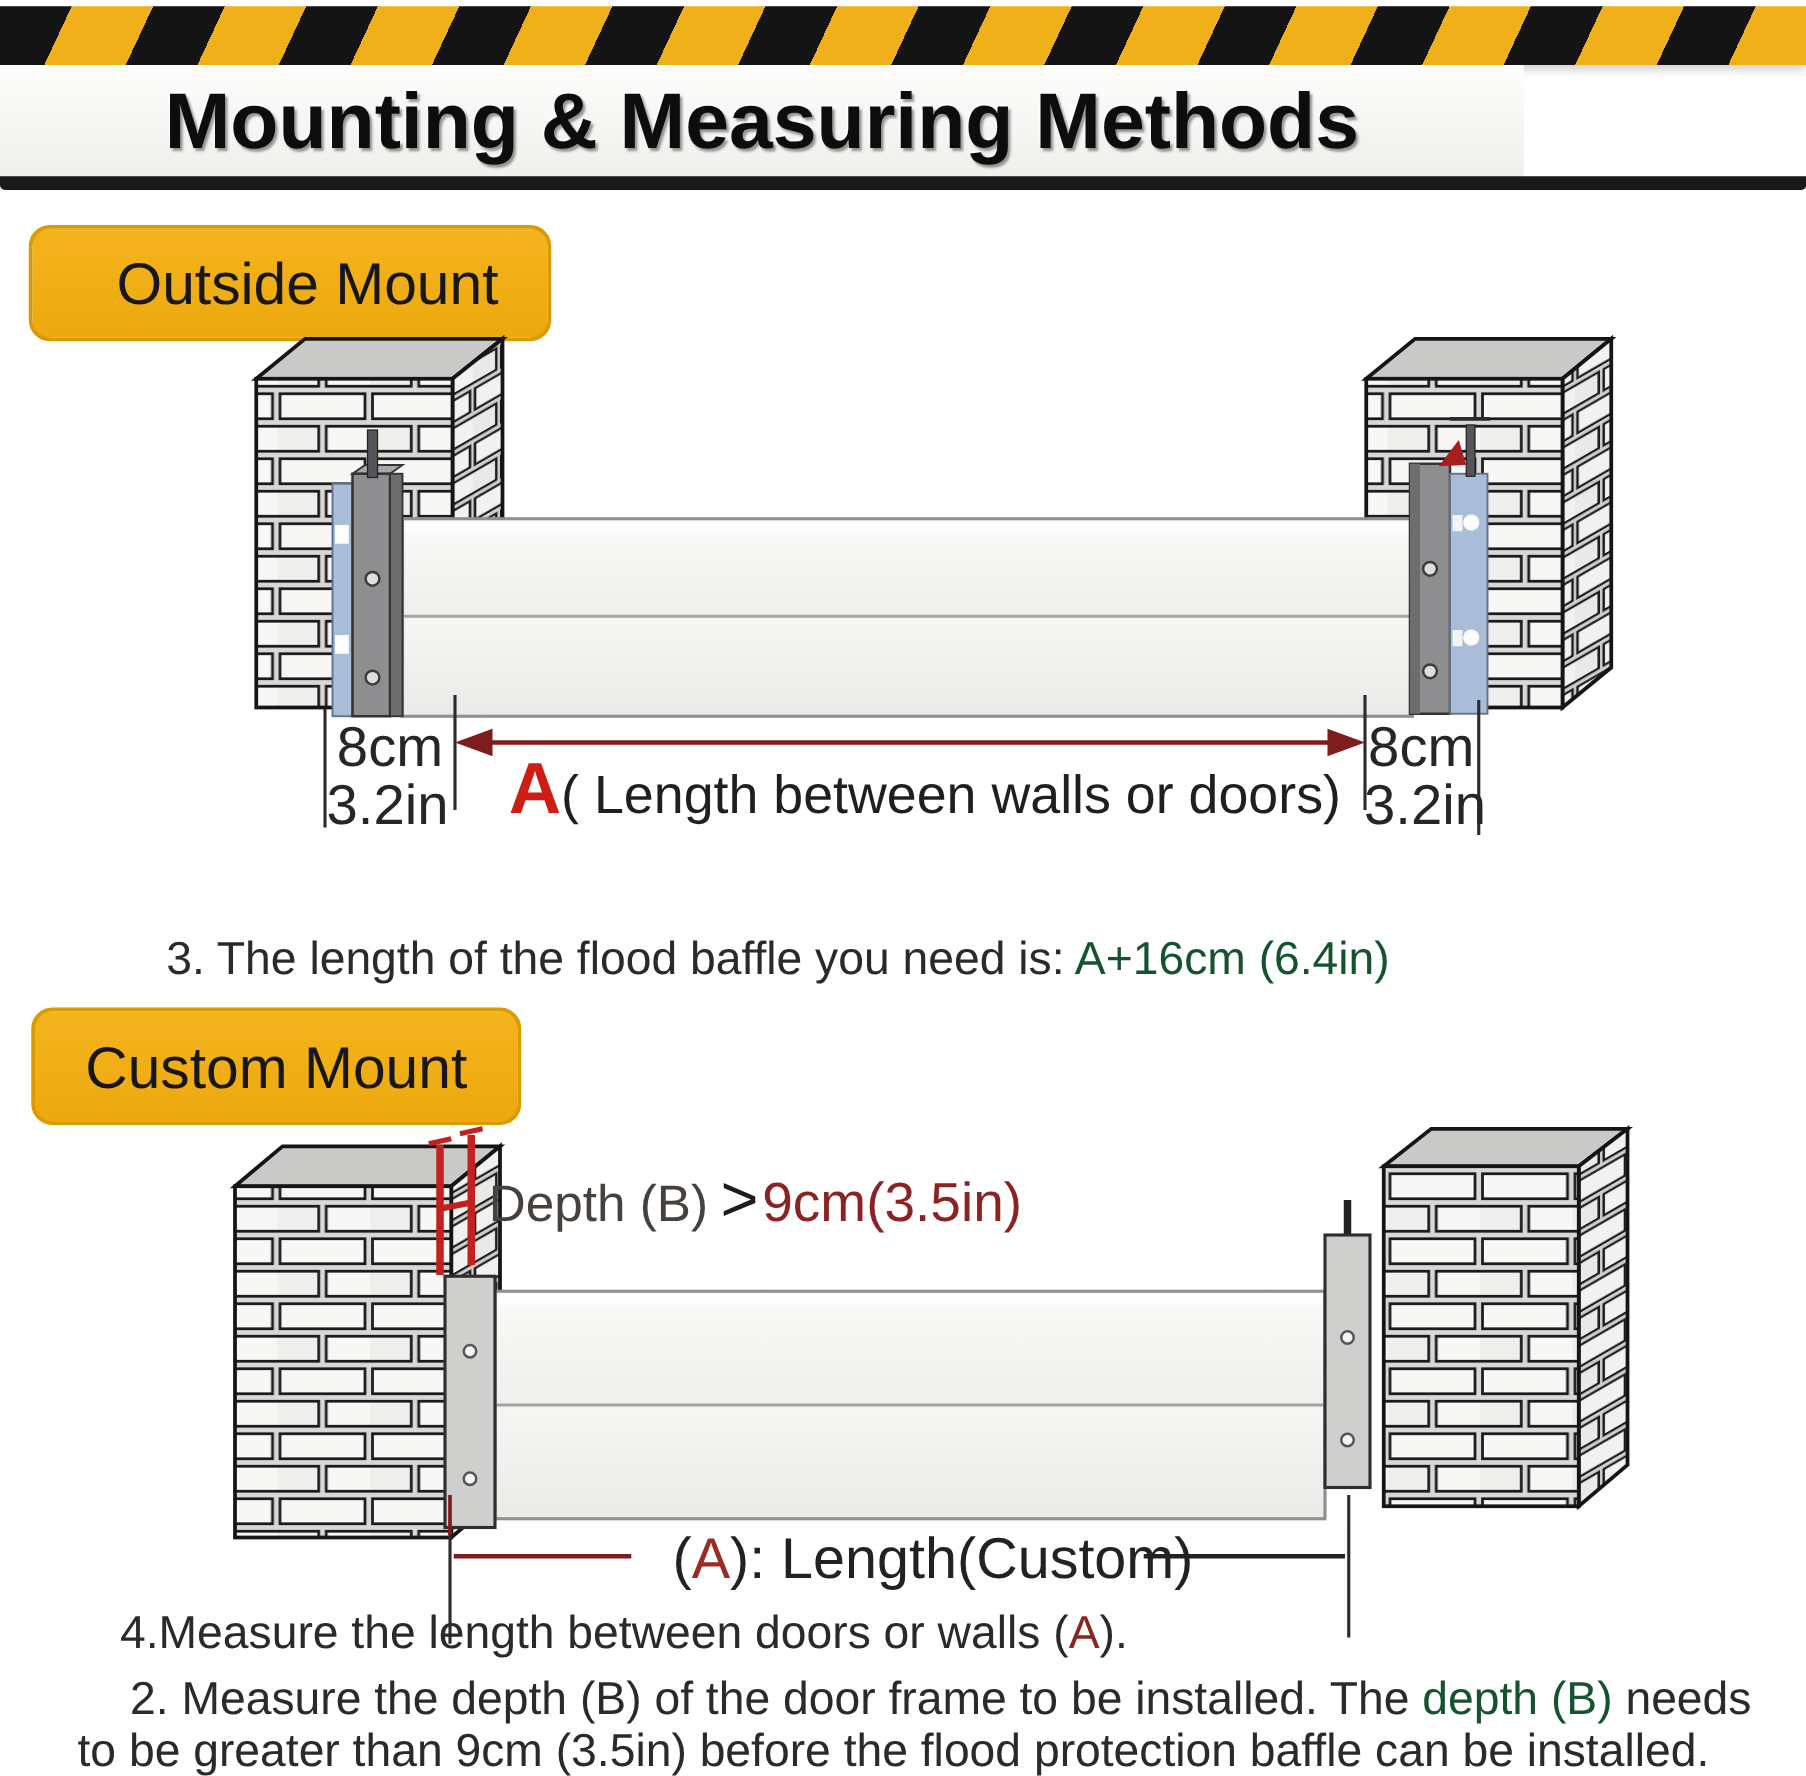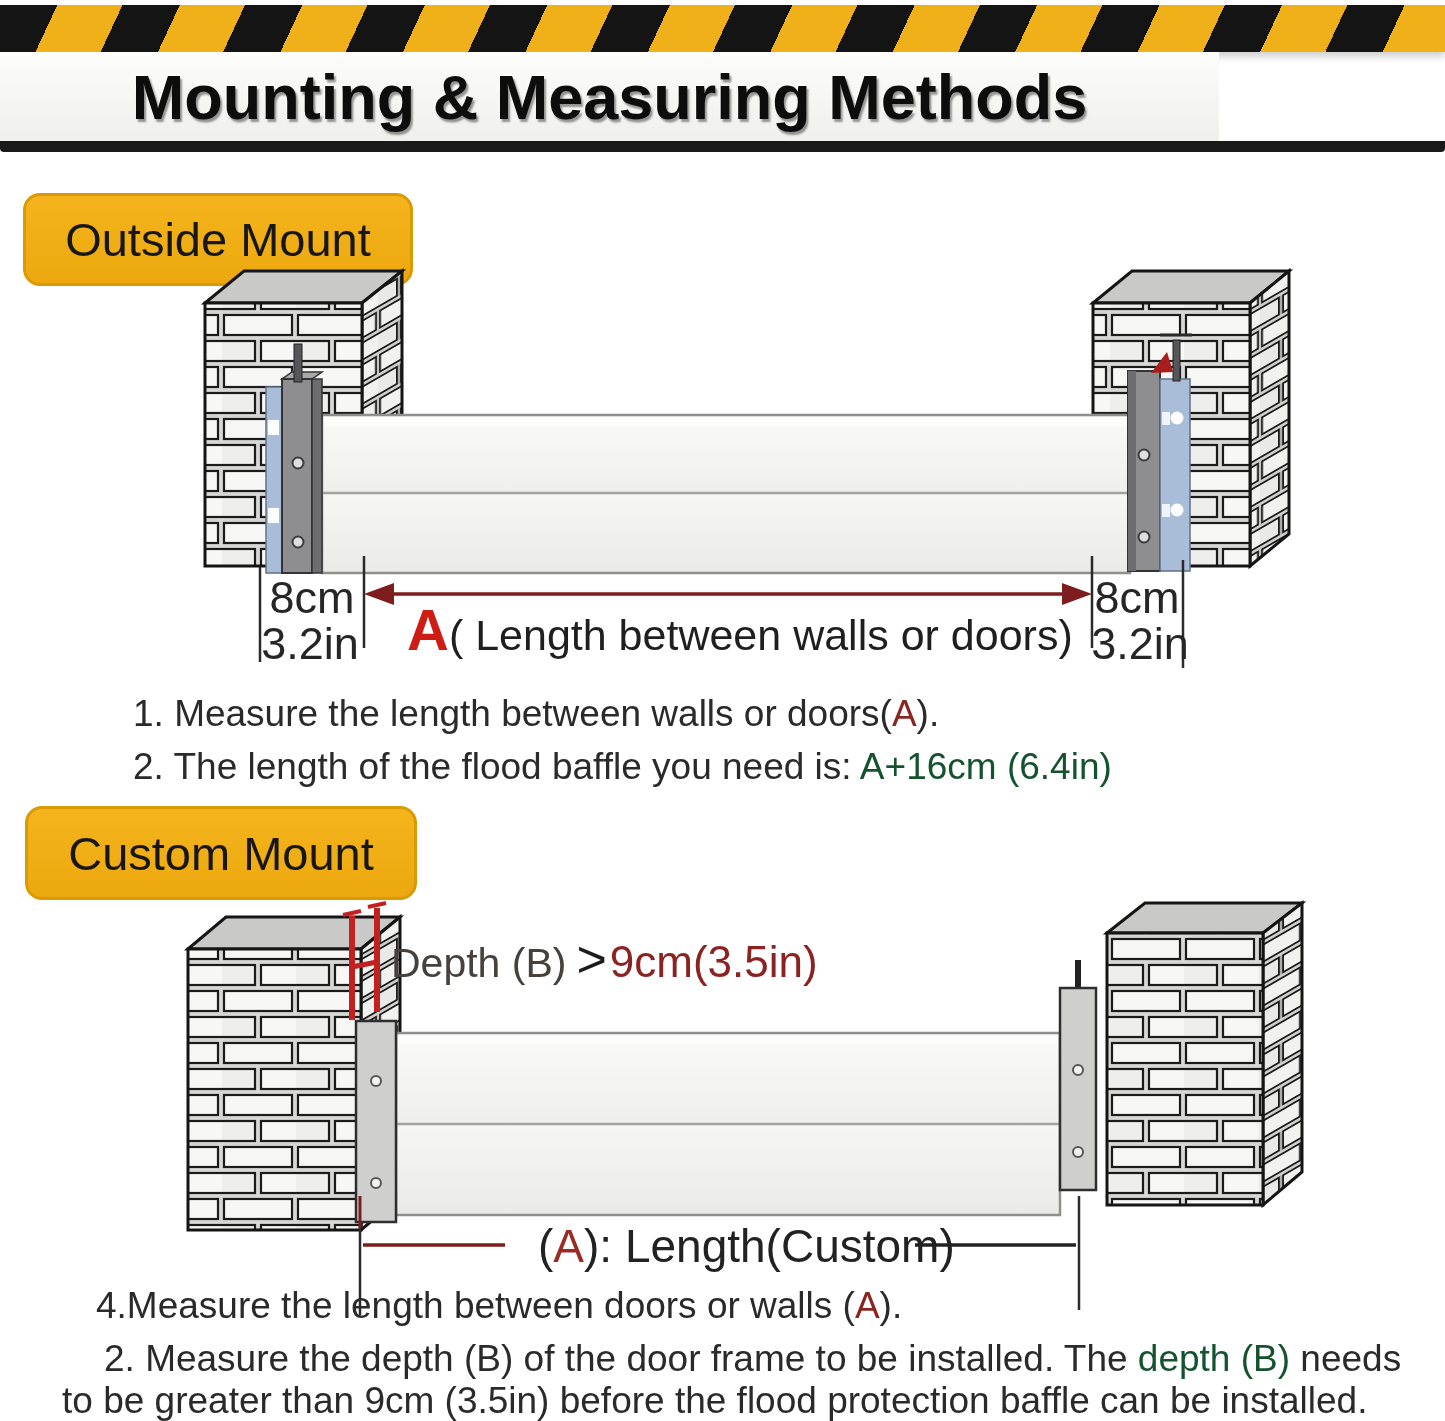--- a/index.html
+++ b/index.html
@@ -15,21 +15,21 @@
               display:flex;align-items:center;justify-content:center;}
   .title{font-size:63px;font-weight:bold;color:#0d0d0d;letter-spacing:0px;
          text-shadow:2px 3px 2px rgba(0,0,0,0.40), -1px -1px 0 rgba(255,255,255,0.65);}
   .black-bar{position:absolute;left:0;top:141px;width:1445px;height:11px;background:#191919;
              border-radius:0 0 4px 4px;}
 
   
   .badge{position:absolute;display:flex;align-items:center;justify-content:center;
          background:linear-gradient(#f5b41d,#eca80e);
          border:3px solid #d99a03;border-radius:17px;color:#171717;font-size:47px;}
-  .badge-outside{left:23px;top:193px;width:384px;height:87px;}
+  .badge-outside{left:23px;top:180px;width:384px;height:87px;padding-left:28px;}
   .badge-inside{left:25px;top:806px;width:386px;height:88px;}
 
   
   svg.diagram{position:absolute;left:0;top:0;width:1445px;height:1421px;
               font-family:"Liberation Sans", sans-serif;}
   svg.diagram text{fill:#262626;}
 
   
   .step{position:absolute;font-size:37px;color:#2a2a2a;white-space:nowrap;}
   .red{color:#14532d;}
@@ -193,25 +193,22 @@
         <line x1="363" y1="1245" x2="505" y2="1245" stroke="#7d1d1d" stroke-width="3.5"></line>
         <line x1="915" y1="1245" x2="1076" y2="1245" stroke="#222222" stroke-width="3.5"></line>
         <line x1="1079" y1="1196" x2="1079" y2="1310" stroke="#2b2b2b" stroke-width="2.5"></line>
         <text x="538" y="1262" font-size="46">
           <tspan fill="#222222">(</tspan><tspan fill="#9c2b24">A</tspan><tspan fill="#222222">): Length(Custom)</tspan>
         </text>
       </g>
     </g>
   </svg>
 
-  <div class="step" style="left:133px;top:693px;">
-    <span>1. Measure the length between walls or doors(</span><span class="reda">A</span><span>).</span>
-  </div>
   <div class="step" style="left:133px;top:746px;">
-    <span>2. The length of the flood baffle you need is: </span><span class="red">A+16cm (6.4in)</span>
+    <span>3. The length of the flood baffle you need is: </span><span class="red">A+16cm (6.4in)</span>
   </div>
 
   <div class="step" style="left:96px;top:1285px;">
     <span>4.Measure the length between doors or walls (</span><span class="reda">A</span><span>).</span>
   </div>
   <div class="step" style="left:104px;top:1338px;">
     <span>2. Measure the depth (B) of the door frame to be installed. The </span><span class="red">depth (B)</span><span> needs</span>
   </div>
   <div class="step" style="left:62px;top:1380px;">
     <span>to be greater than 9cm (3.5in) before the flood protection baffle can be installed.</span>

